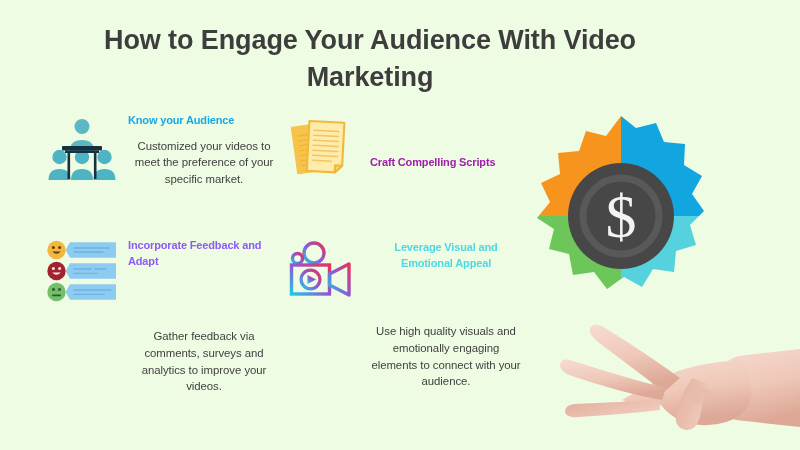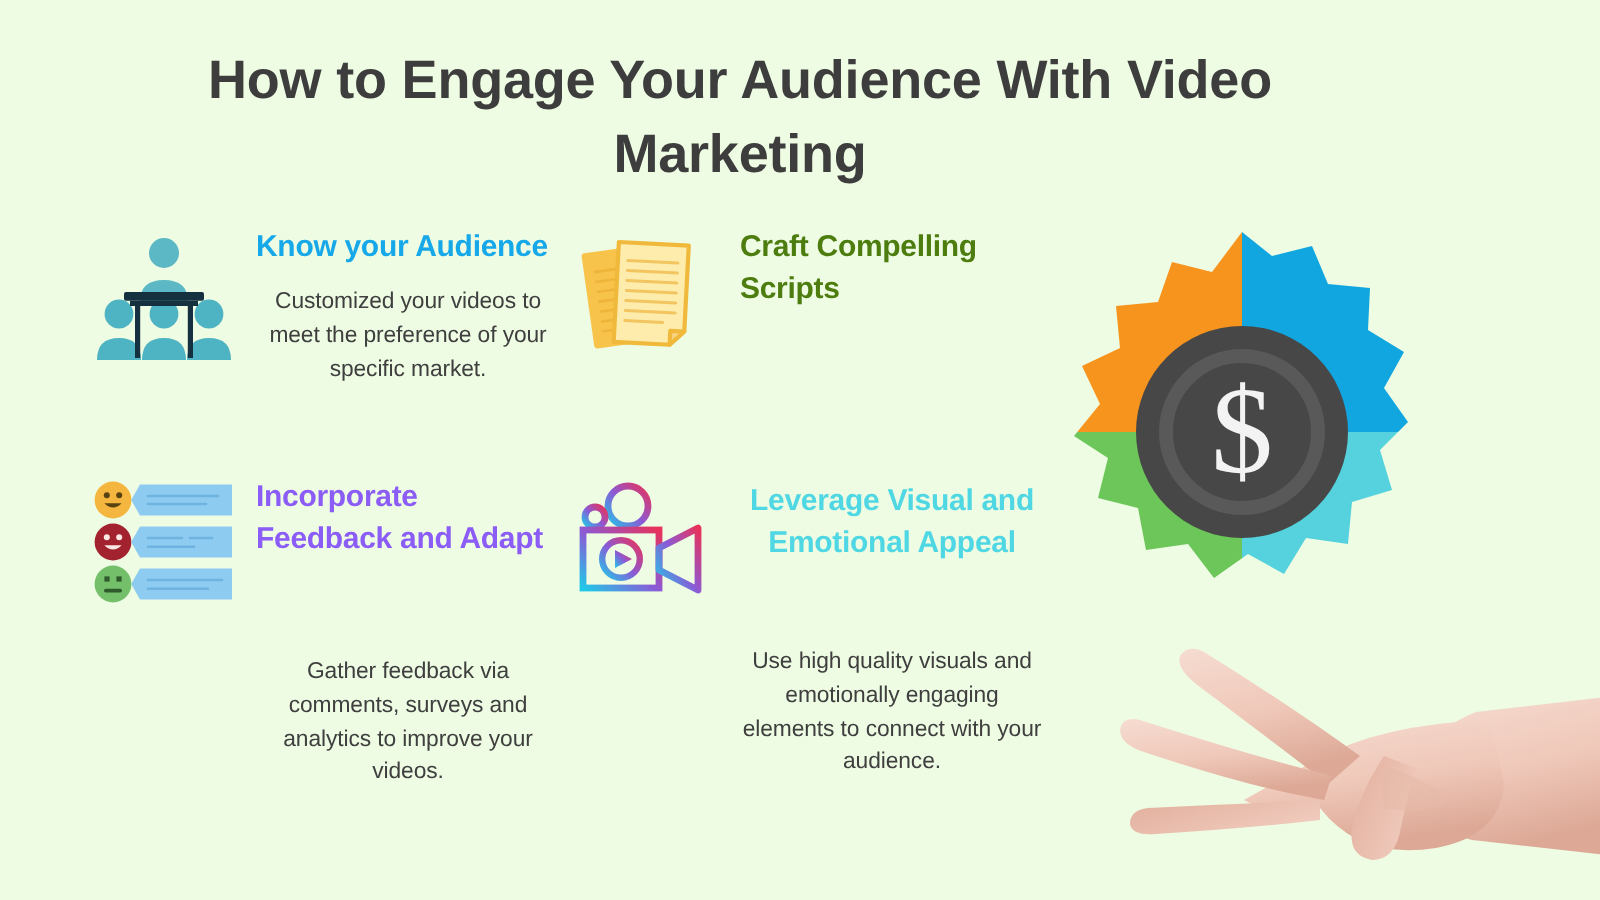--- a/index.html
+++ b/index.html
@@ -48,42 +48,42 @@
     width: 72px;
     height: 72px;
   }
   .feature-body {
     position: absolute;
     left: 82px;
     top: 0;
     width: 152px;
   }
   .feature-heading {
-    font-size: 15px;
+    font-size: 11px;
     font-weight: bold;
     line-height: 1.42;
     margin: 0 0 0 0;
     letter-spacing: -0.15px;
   }
   .feature-text {
     font-size: 11.4px;
     line-height: 1.47;
     color: #3f3f3f;
     margin: 0;
     letter-spacing: -0.05px;
     text-align: center;
   }
 
   #feature-1 { left: 46px; top: 113px; }
   #feature-2 { left: 288px; top: 113px; }
   #feature-3 { left: 46px; top: 240px; }
   #feature-4 { left: 288px; top: 240px; }
 
   #feature-1 .feature-heading { color: #16a8e8; }
-  #feature-2 .feature-heading { color: #4d7c0f; }
+  #feature-2 .feature-heading { color: #a21caf; margin-top: 42px; }
   #feature-3 .feature-heading { color: #8b5cf6; }
   #feature-4 .feature-heading { color: #50d7e4; }
 
   #feature-1 .feature-text { margin-top: 9px; }
   #feature-2 .feature-text { margin-top: 9px; }
   #feature-3 .feature-text { position: absolute; left: 82px; top: 88px; width: 152px; }
   #feature-4 .feature-text { position: absolute; left: 82px; top: 83px; width: 152px; }
 
   #feature-3 .feature-body { top: -2px; }
   #feature-4 .feature-body { top: 0px; text-align: center; }

